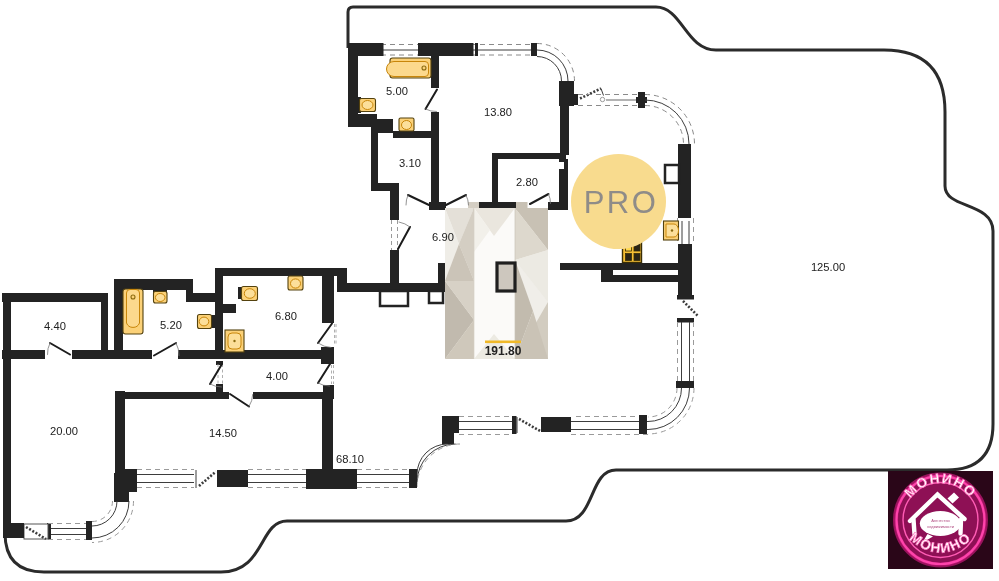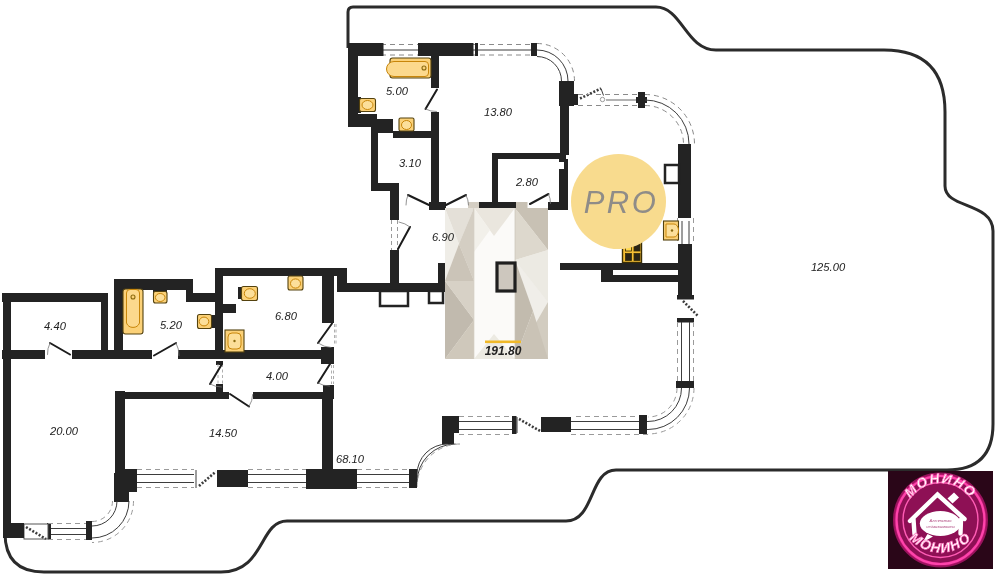--- a/index.html
+++ b/index.html
@@ -1,17 +1,17 @@
 <!DOCTYPE html>
 <html><head>
 <meta charset="utf-8">
 <style>
   html,body{margin:0;padding:0;background:#ffffff;}
   #page{position:relative;width:999px;height:581px;overflow:hidden;background:#fff;
-        font-family:"Liberation Sans", sans-serif;font-style:italic;}
+        font-family:"Liberation Sans", sans-serif;}
   svg{position:absolute;left:0;top:0;}
   text{font-family:"Liberation Sans", sans-serif;}
 </style>
 </head>
 <body>
 <div id="page">
 <svg width="999" height="581" viewBox="0 0 999 581">
 
 <path d="M348,48 L348,12 Q348,7 353,7 L656,7 C682,7 686,50 716,50 L884,50 Q945,50 945,112 L945,186 C945,209 993,202 993,231 L993,424 Q993,470 947,470 L616,470 C589,470 595,521 566,521 L287,521 C259,521 265,572 221,572 L44,572 Q5,572 5,533 L5,522" fill="none" stroke="#2b2b2b" stroke-width="3"></path>
 <g fill="#232323" stroke="none">

